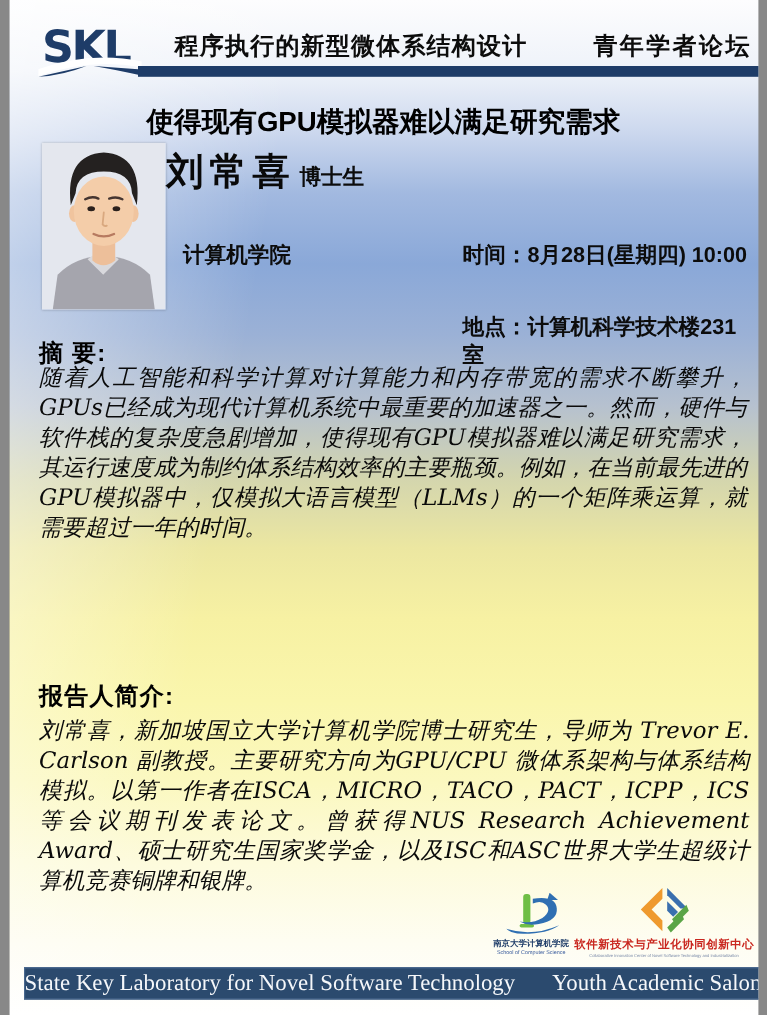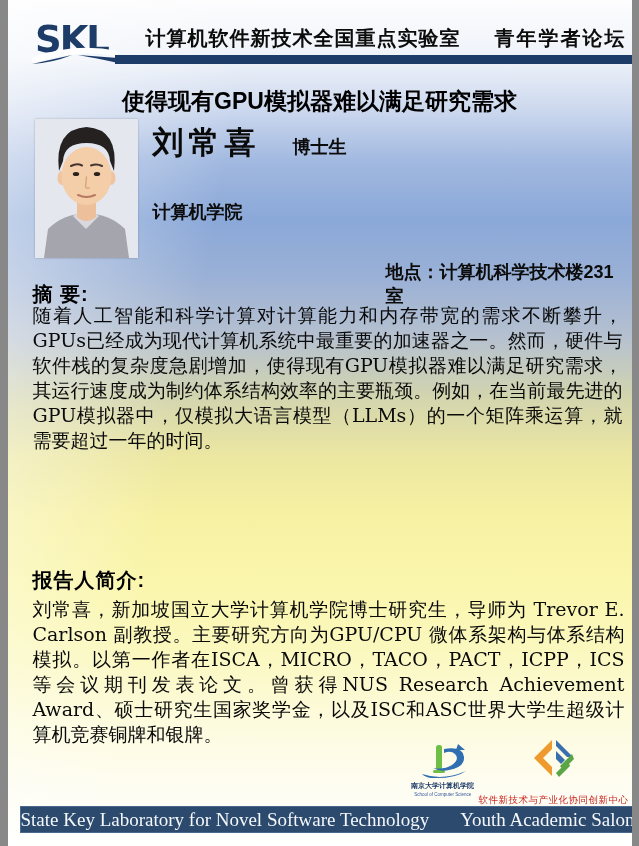--- a/index.html
+++ b/index.html
@@ -39,50 +39,51 @@
   .skl-logo{left:24px;top:14px;width:86px;height:52px;}
   .header-bar{left:107px;top:55px;width:523px;height:9px;background:#1e3c68;}
   .hdr-lab{left:138px;top:25px;font-size:20px;font-weight:700;color:#0c0c0c;letter-spacing:1px;}
   .hdr-salon{left:487px;top:25px;font-size:20px;font-weight:700;color:#0c0c0c;letter-spacing:2px;}
 
   
   .main-title{left:0;right:0;top:86px;text-align:center;font-size:23px;font-weight:700;color:#000;}
 
   
   .photo{left:27px;top:119px;width:103px;height:139px;box-shadow:0 0 2px rgba(0,0,0,.25);}
-  .name-row{left:145px;top:122px;display:flex;align-items:baseline;gap:32px;}
+  .name-row{left:131px;top:122px;display:flex;align-items:baseline;gap:3px;}
   .speaker-name{font-family:"DejaVu Serif","Liberation Serif",serif;font-size:31px;font-weight:700;letter-spacing:5px;color:#090909;}
   .speaker-degree{font-size:18px;font-weight:700;color:#0c0c0c;}
   .info{font-size:18px;font-weight:600;color:#0c0c0c;margin-top:30px;}
   .dept{left:145px;top:170px;}
   .time{left:378px;top:170px;}
   .univ{left:145px;top:230px;}
   .loc{left:378px;top:230px;}
 
   
   .sec-heading{font-size:20px;font-weight:700;color:#000;letter-spacing:1px;}
   .abs-heading{left:25px;top:281px;}
   .body-text{
     font-family:"DejaVu Serif","Liberation Serif",serif;
     font-size:19px;line-height:25px;color:#0a0a0a;
     text-align:justify;
+    font-style:italic;
   }
   .abs-body{left:25px;top:303px;width:590px;}
   .abs-body p{margin:0 0 8px 0;}
   .bio-heading{left:25px;top:567px;}
   .bio-body{left:25px;top:597px;width:592px;}
   .bio-body p{margin:0;}
 
   
   .logo-block{display:flex;flex-direction:column;align-items:center;}
   .nju-block{left:398px;top:744px;width:74px;}
   .cic-block{left:476px;top:739px;width:140px;}
   .logo-cn-nju{font-size:7px;font-weight:700;color:#1e3c68;white-space:nowrap;margin-top:1px;}
   .logo-en-nju{font-size:5px;color:#35589b;white-space:nowrap;transform:scale(.9);}
-  .logo-cn-cic{font-size:9.5px;font-weight:400;color:#c9271f;white-space:nowrap;margin-top:15px;letter-spacing:.5px;}
+  .logo-cn-cic{font-size:9.5px;font-weight:700;color:#c9271f;white-space:nowrap;margin-top:2px;letter-spacing:.5px;}
   .logo-en-cic{font-size:4px;color:#7a8aa8;white-space:nowrap;transform:scale(.85);}
 
   
   .footer-bar{
     left:12px;top:806px;width:616px;height:27px;
     background:#2b4a6e;border:1px solid #49688e;box-sizing:border-box;
     display:flex;align-items:center;justify-content:space-between;gap:22px;
     font-family:"Liberation Serif","DejaVu Serif",serif;
     font-size:19px;color:#f5f7fa;white-space:nowrap;
   }
@@ -93,21 +94,21 @@
 <div class="poster">
 
   <svg class="abs skl-logo" viewBox="0 0 86 52">
     <text x="3" y="38" font-size="37" font-weight="bold" letter-spacing="-2" font-family="DejaVu Sans, sans-serif" fill="#1e3c68">SKL</text>
     <path d="M-4,45 Q43,27 90,38 L90,43 Q43,33 -4,51 Z" fill="#ffffff"></path>
     <path d="M0,50 L40,41 Q20,49 0,50 Z" fill="#1e3c68"></path>
     <path d="M46,41 L86,44 L86,49 Q64,44 46,41 Z" fill="#1e3c68"></path>
   </svg>
 
   <div class="abs header-bar"></div>
-  <div class="abs hdr-lab">计算机软件新技术全国重点实验室</div>
+  <div class="abs hdr-lab">程序执行的新型微体系结构设计</div>
   <div class="abs hdr-salon">青年学者论坛</div>
 
   <div class="abs main-title">使得现有GPU模拟器难以满足研究需求</div>
 
   <svg class="abs photo" viewBox="0 0 103 139">
     <rect width="103" height="139" fill="#e8ebf0"></rect>
     <rect width="103" height="139" fill="#dfe4ec" opacity=".5"></rect>
     <path d="M9,139 L13,110 Q28,95 51,94 Q75,95 90,110 L94,139 Z" fill="#a5a5ad"></path>
     <path d="M38,97 L51,110 L64,97 L57,92 L45,92 Z" fill="#d9d9dd"></path>
     <path d="M42,80 L42,98 Q51,106 61,98 L61,80 Z" fill="#edbf9a"></path>
@@ -121,20 +122,21 @@
     <ellipse cx="62" cy="55" rx="3.2" ry="2.1" fill="#2b211d"></ellipse>
     <path d="M51.5,58 L50.5,68 q1.5,2 3.5,1" stroke="#d9a87f" stroke-width="1.5" fill="none" stroke-linecap="round"></path>
     <path d="M43,76 q8.5,4 17,0" stroke="#b77a60" stroke-width="2" fill="none" stroke-linecap="round"></path>
   </svg>
 
   <div class="abs name-row">
     <span class="speaker-name">刘常喜</span>
     <span class="speaker-degree">博士生</span>
   </div>
   <div class="abs info dept">计算机学院</div>
+  <div class="abs info time">时间：8月28日(星期四) 10:00</div>
   <div class="abs info loc">地点：计算机科学技术楼231室</div>
 
   <div class="abs sec-heading abs-heading">摘 要:</div>
   <div class="abs body-text abs-body">
     <p>随着人工智能和科学计算对计算能力和内存带宽的需求不断攀升，GPUs已经成为现代计算机系统中最重要的加速器之一。然而，硬件与软件栈的复杂度急剧增加，使得现有GPU模拟器难以满足研究需求，其运行速度成为制约体系结构效率的主要瓶颈。例如，在当前最先进的GPU模拟器中，仅模拟大语言模型（LLMs）的一个矩阵乘运算，就需要超过一年的时间。</p>
   </div>
 
   <div class="abs sec-heading bio-heading">报告人简介:</div>
   <div class="abs body-text bio-body">
     <p>刘常喜，新加坡国立大学计算机学院博士研究生，导师为 Trevor E. Carlson 副教授。主要研究方向为GPU/CPU 微体系架构与体系结构模拟。以第一作者在ISCA，MICRO，TACO，PACT，ICPP，ICS等会议期刊发表论文。曾获得NUS Research Achievement Award、硕士研究生国家奖学金，以及ISC和ASC世界大学生超级计算机竞赛铜牌和银牌。</p>

